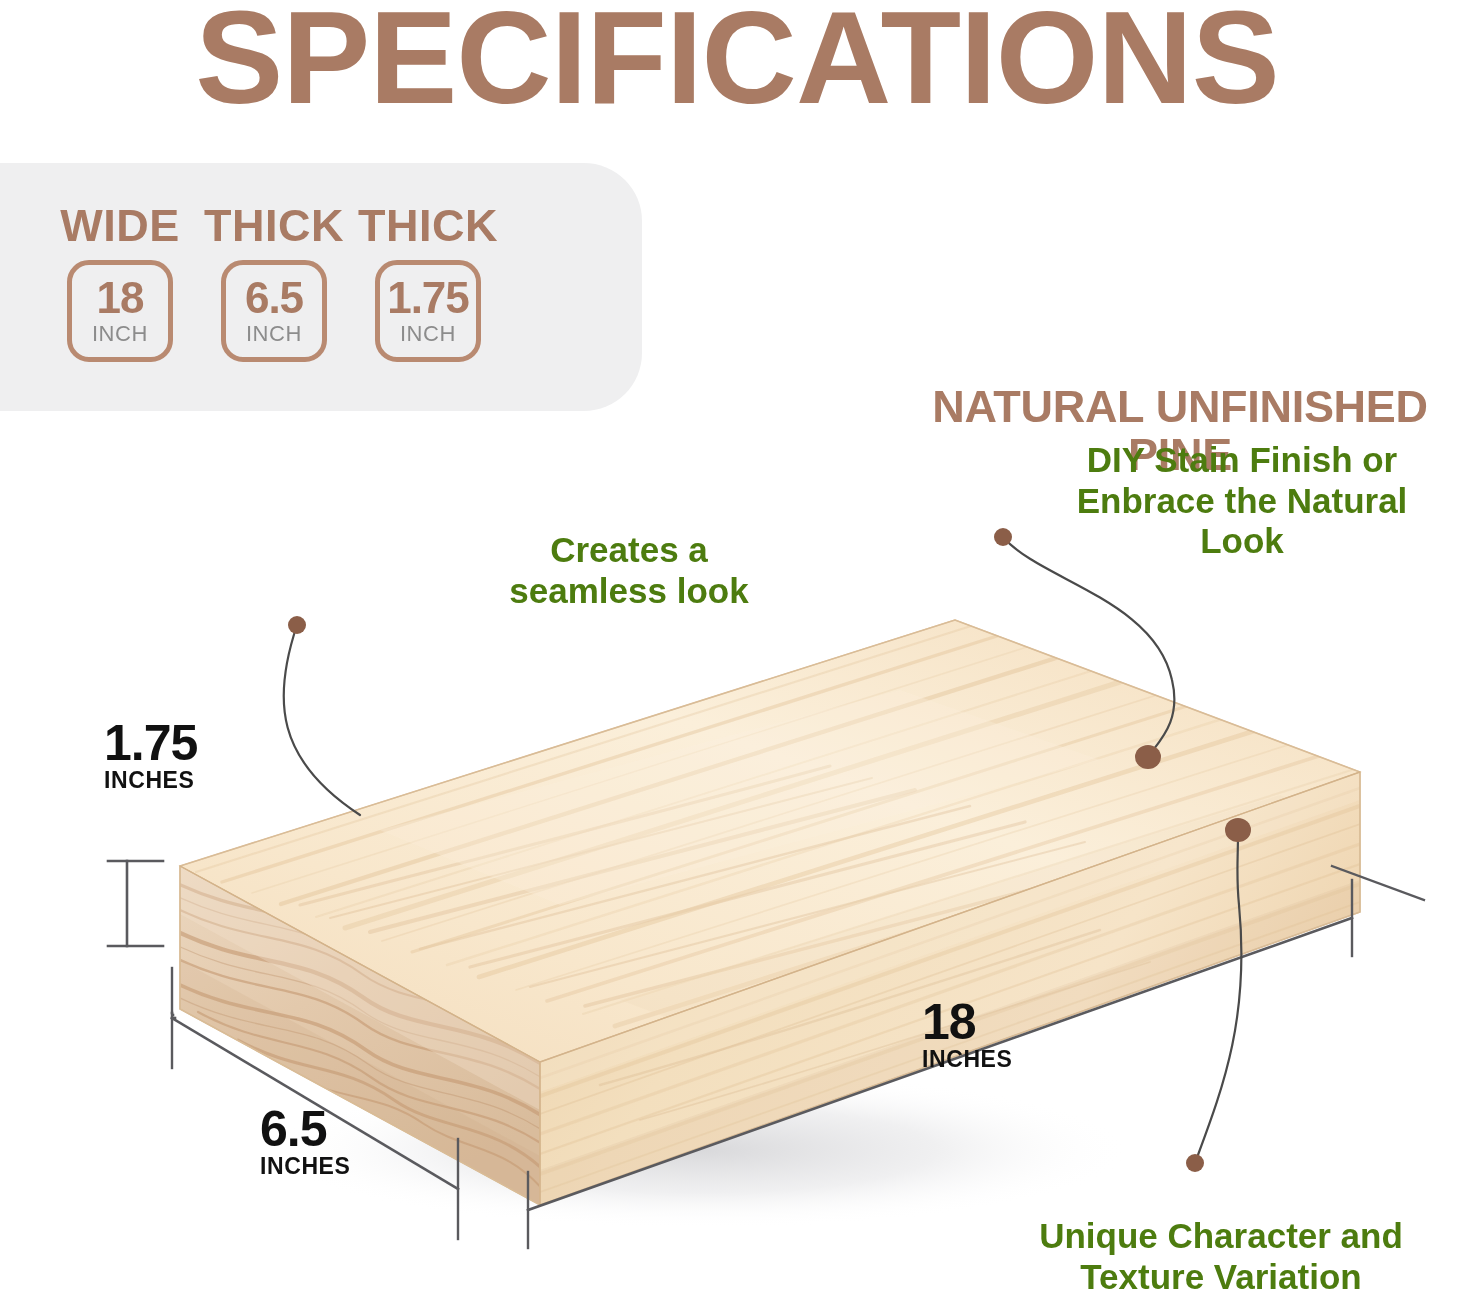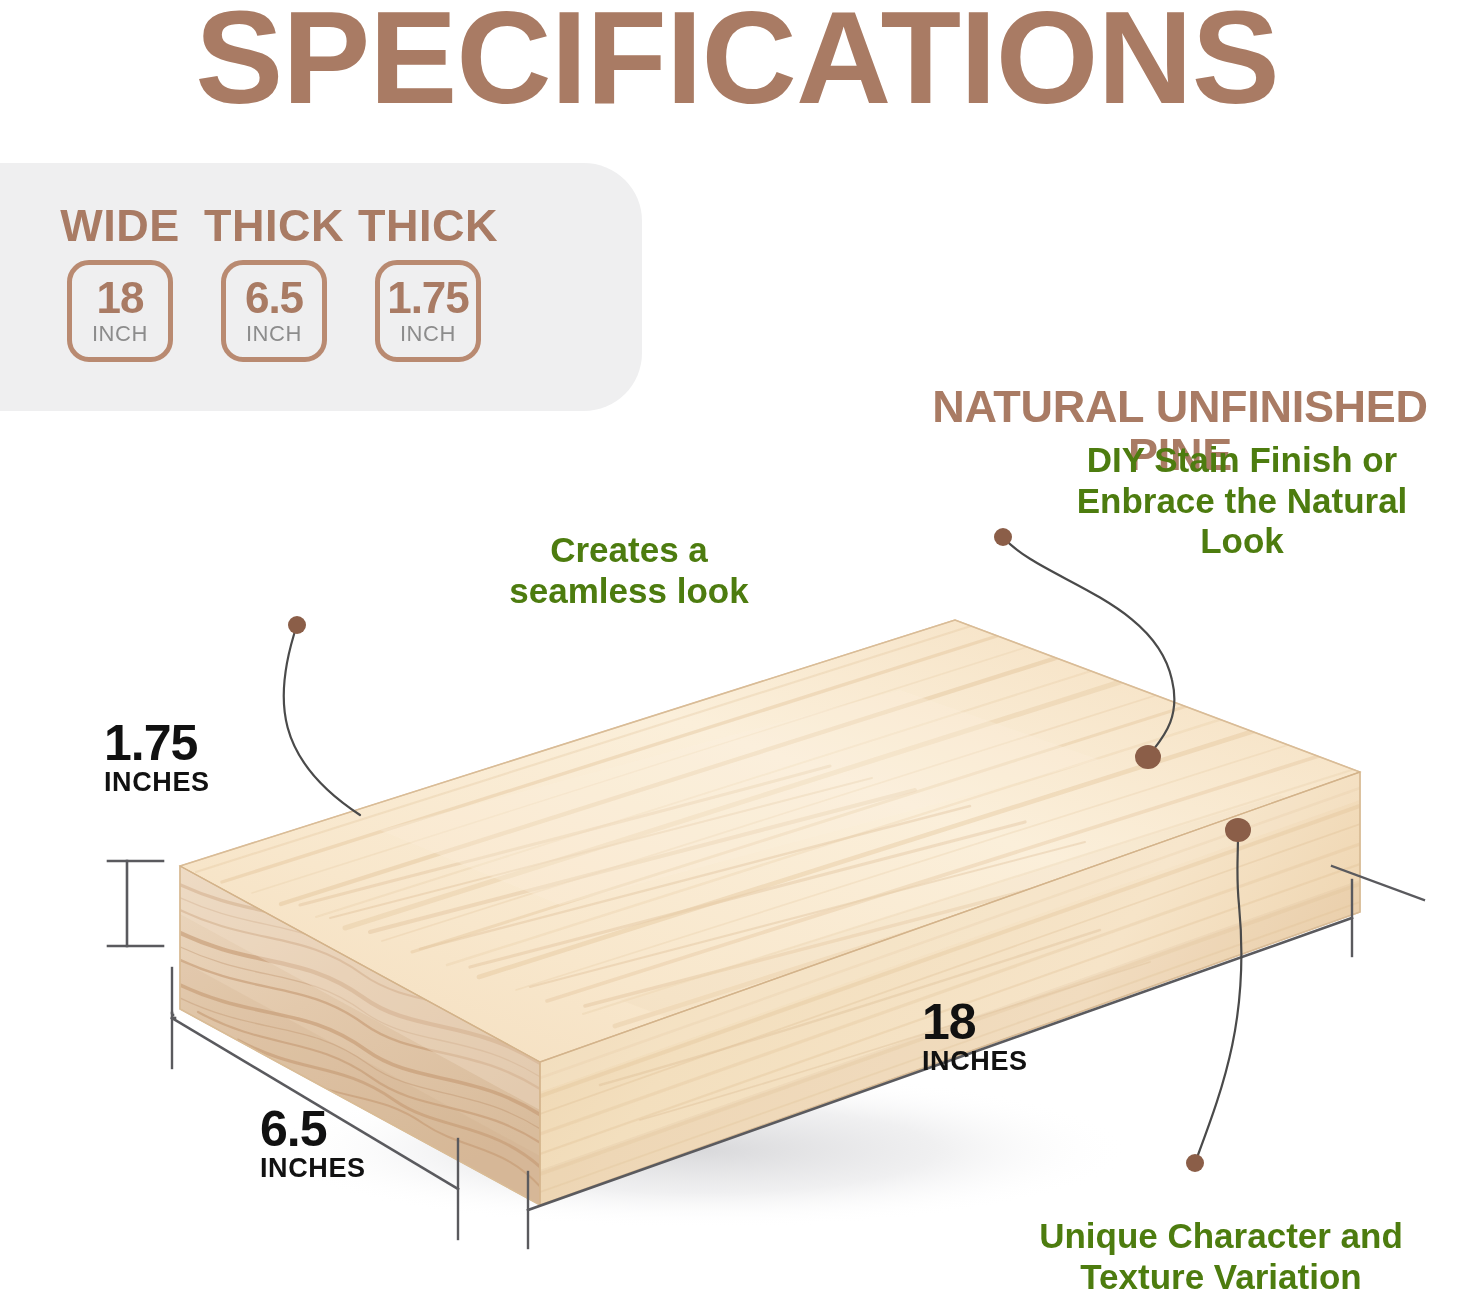--- a/index.html
+++ b/index.html
@@ -58,21 +58,21 @@
   #callout-flush{left:252px;top:468px;width:530px;}
   #callout-flush .co-sub{position:absolute;left:242px;top:62px;width:270px;display:block;}
   #callout-pine{left:890px;top:383px;width:580px;}
   #callout-pine .co-sub{position:absolute;left:152px;top:57px;width:400px;display:block;}
   #callout-wood{left:786px;top:1154px;width:620px;}
   #callout-wood .co-sub{position:absolute;left:245px;top:62px;width:380px;display:block;}
 
   
   .dim{position:absolute;color:#111111;text-align:left;}
   .dim-val{font-size:50px;font-weight:bold;line-height:.98;letter-spacing:-1px;}
-  .dim-unit{font-size:27px;font-weight:bold;letter-spacing:.6px;line-height:1.1;}
+  .dim-unit{font-size:23px;font-weight:bold;letter-spacing:.6px;line-height:1.1;}
   #dim-thick{left:104px;top:719px;}
   #dim-deep{left:260px;top:1105px;}
   #dim-long{left:922px;top:998px;}
 
   svg.overlay{position:absolute;left:0;top:0;width:1474px;height:1289px;overflow:visible;}
 </style>
 </head>
 <body>
 
 <div class="stage">

